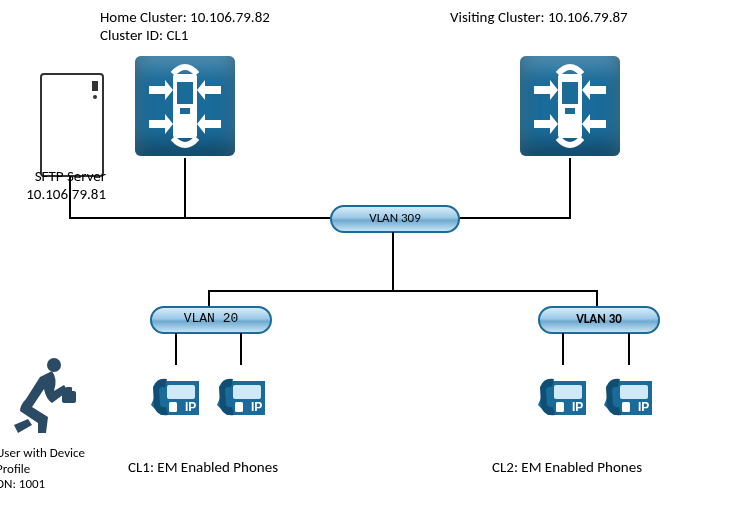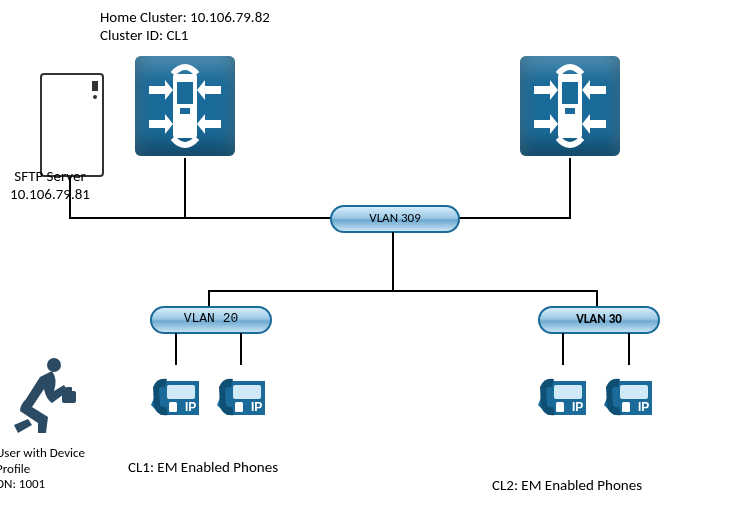--- a/index.html
+++ b/index.html
@@ -86,24 +86,25 @@
   }
 </style>
 </head>
 <body>
 
 <div class="label" style="left:100px; top:8px; width:260px;">
   <div>Home Cluster: 10.106.79.82</div>
   <div>Cluster ID: CL1</div>
 </div>
 <div class="label" style="left:450px; top:8px; width:260px;">
+  <div>Visiting Cluster: 10.106.79.87</div>
 </div>
 
 <div class="server"></div>
-<div class="label" style="left:0px; top:167px; width:100px; text-align:center; padding-left:0;">
+<div class="label" style="left:0px; top:167px; width:100px; text-align:right; padding-left:6px;">
   <div>SFTP Server</div>
   <div>10.106.79.81</div>
 </div>
 
 <div class="callmanager" style="left:135px; top:56px;">
   <svg viewBox="0 0 100 100">
     <rect x="38" y="18" width="24" height="64" rx="3" fill="#fff"></rect>
     <rect x="42" y="26" width="16" height="22" fill="#1a6b99"></rect>
     <rect x="45" y="52" width="10" height="6" fill="#1a6b99"></rect>
     <path d="M38 18 q12 -14 24 0" fill="none" stroke="#fff" stroke-width="6"></path>
@@ -208,13 +209,13 @@
   </svg>
 </div>
 
 <div class="label" style="left:-4px; top:445px; width:108px; font-size:13px;">
   <div>User with Device</div>
   <div>Profile</div>
   <div>DN: 1001</div>
 </div>
 
 <div class="label" style="left:128px; top:458px; width:200px;">CL1: EM Enabled Phones</div>
-<div class="label" style="left:492px; top:476px; width:200px;">CL2: EM Enabled Phones</div>
+<div class="label" style="left:492px; top:458px; width:200px;">CL2: EM Enabled Phones</div>
 
 </body></html>

